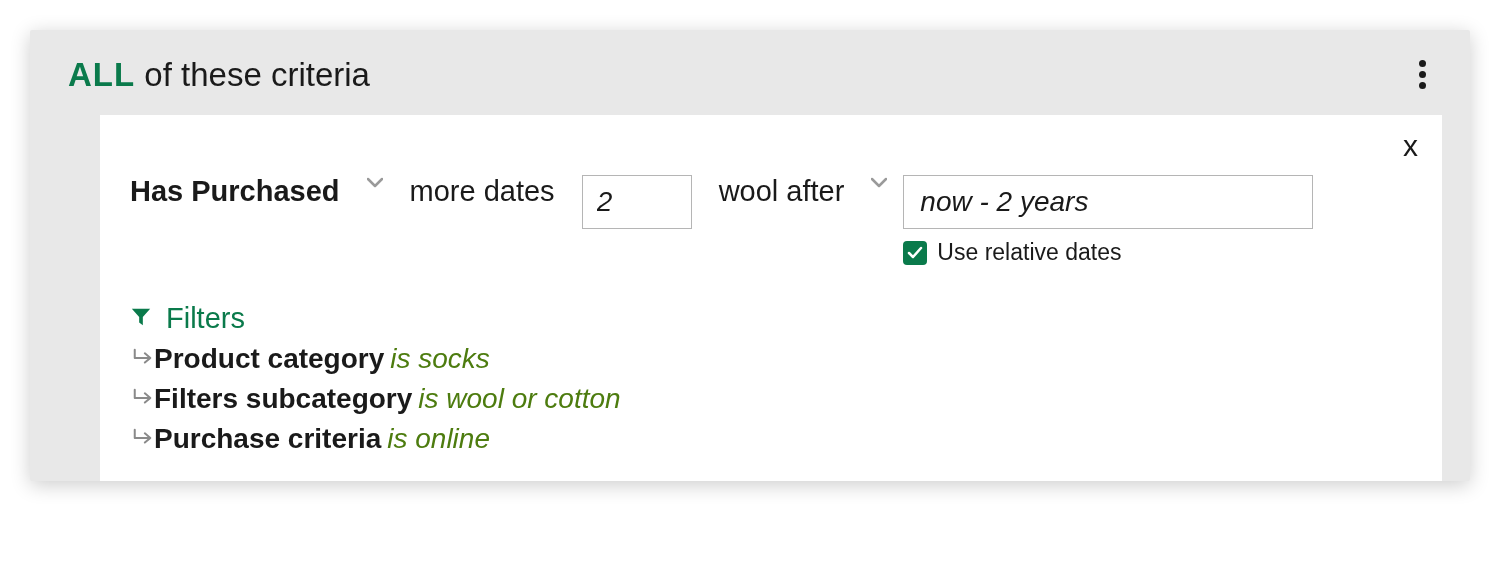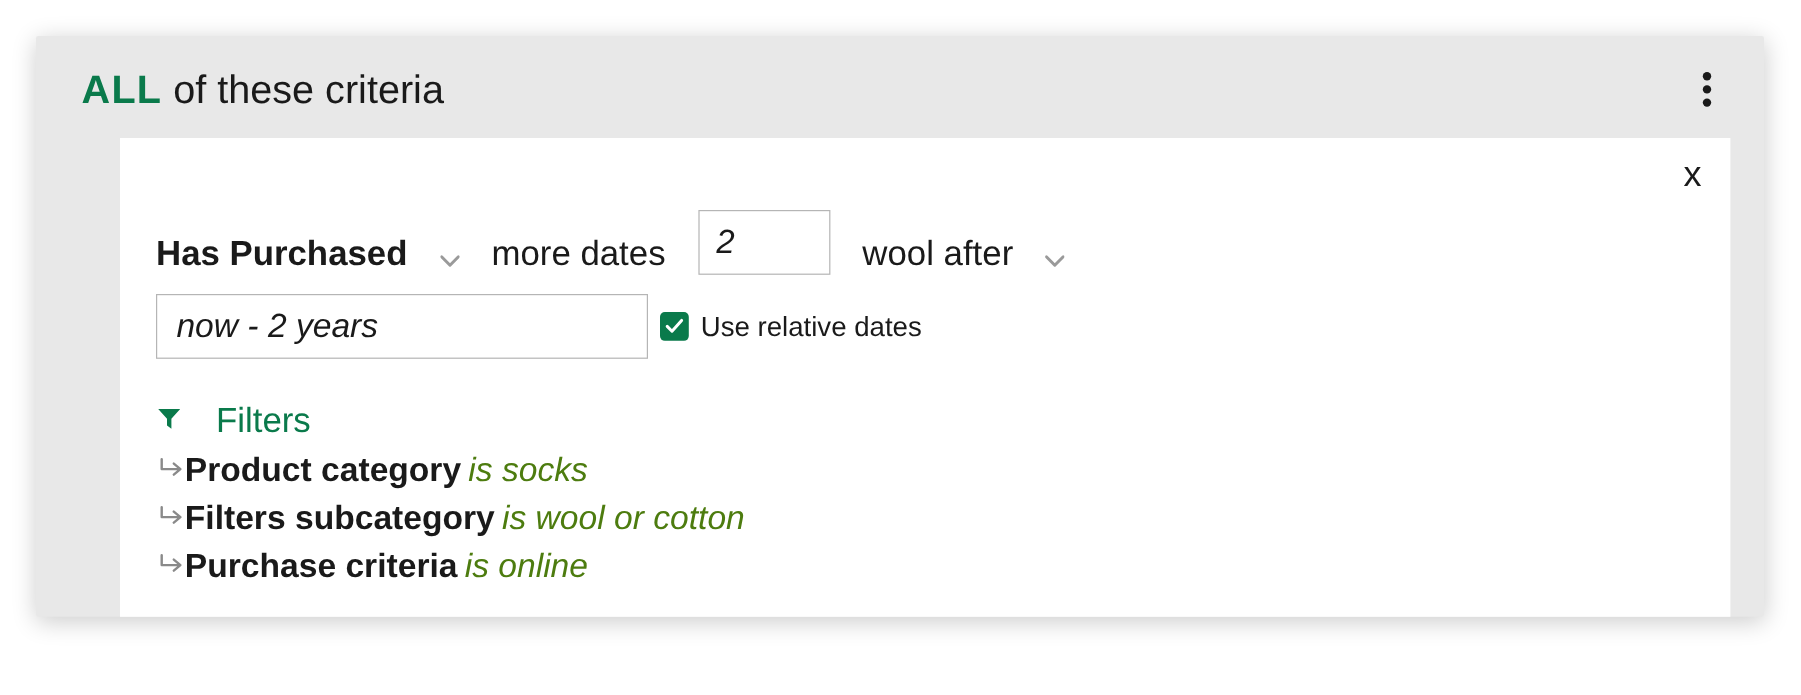--- a/index.html
+++ b/index.html
@@ -68,21 +68,21 @@
     }
     .criteria-row {
       display: flex;
       align-items: flex-start;
       gap: 16px;
       flex-wrap: wrap;
       margin-top: 40px;
     }
     .criteria-left {
       display: flex;
-      align-items: flex-end;
+      align-items: flex-start;
       gap: 27px;
       flex-wrap: wrap;
     }
     .criteria-text {
       font-size: 29px;
       color: #1a1a1a;
     }
     .criteria-bold {
       font-weight: 700;
     }
@@ -99,21 +99,21 @@
       height: 54px;
       border: 1.5px solid #b5b5b5;
       font-size: 28px;
       font-style: italic;
       padding: 0 14px;
       color: #1a1a1a;
       font-family: inherit;
     }
     .date-col {
       display: flex;
-      flex-direction: row;
+      flex-direction: column;
       gap: 10px;
     }
     .date-input {
       width: 410px;
       height: 54px;
       border: 1.5px solid #b5b5b5;
       font-size: 28px;
       font-style: italic;
       padding: 0 16px;
       color: #1a1a1a;
@@ -143,21 +143,21 @@
       font-size: 23px;
       color: #1a1a1a;
       text-align: center;
     }
     .filters-section {
       margin-top: 36px;
     }
     .filters-header {
       display: flex;
       align-items: center;
-      gap: 28px;
+      gap: 14px;
       margin-bottom: 8px;
     }
     .funnel-icon svg {
       width: 22px;
       height: 22px;
     }
     .filters-title {
       font-size: 29px;
       color: #0a7a4b;
       font-weight: 400;

